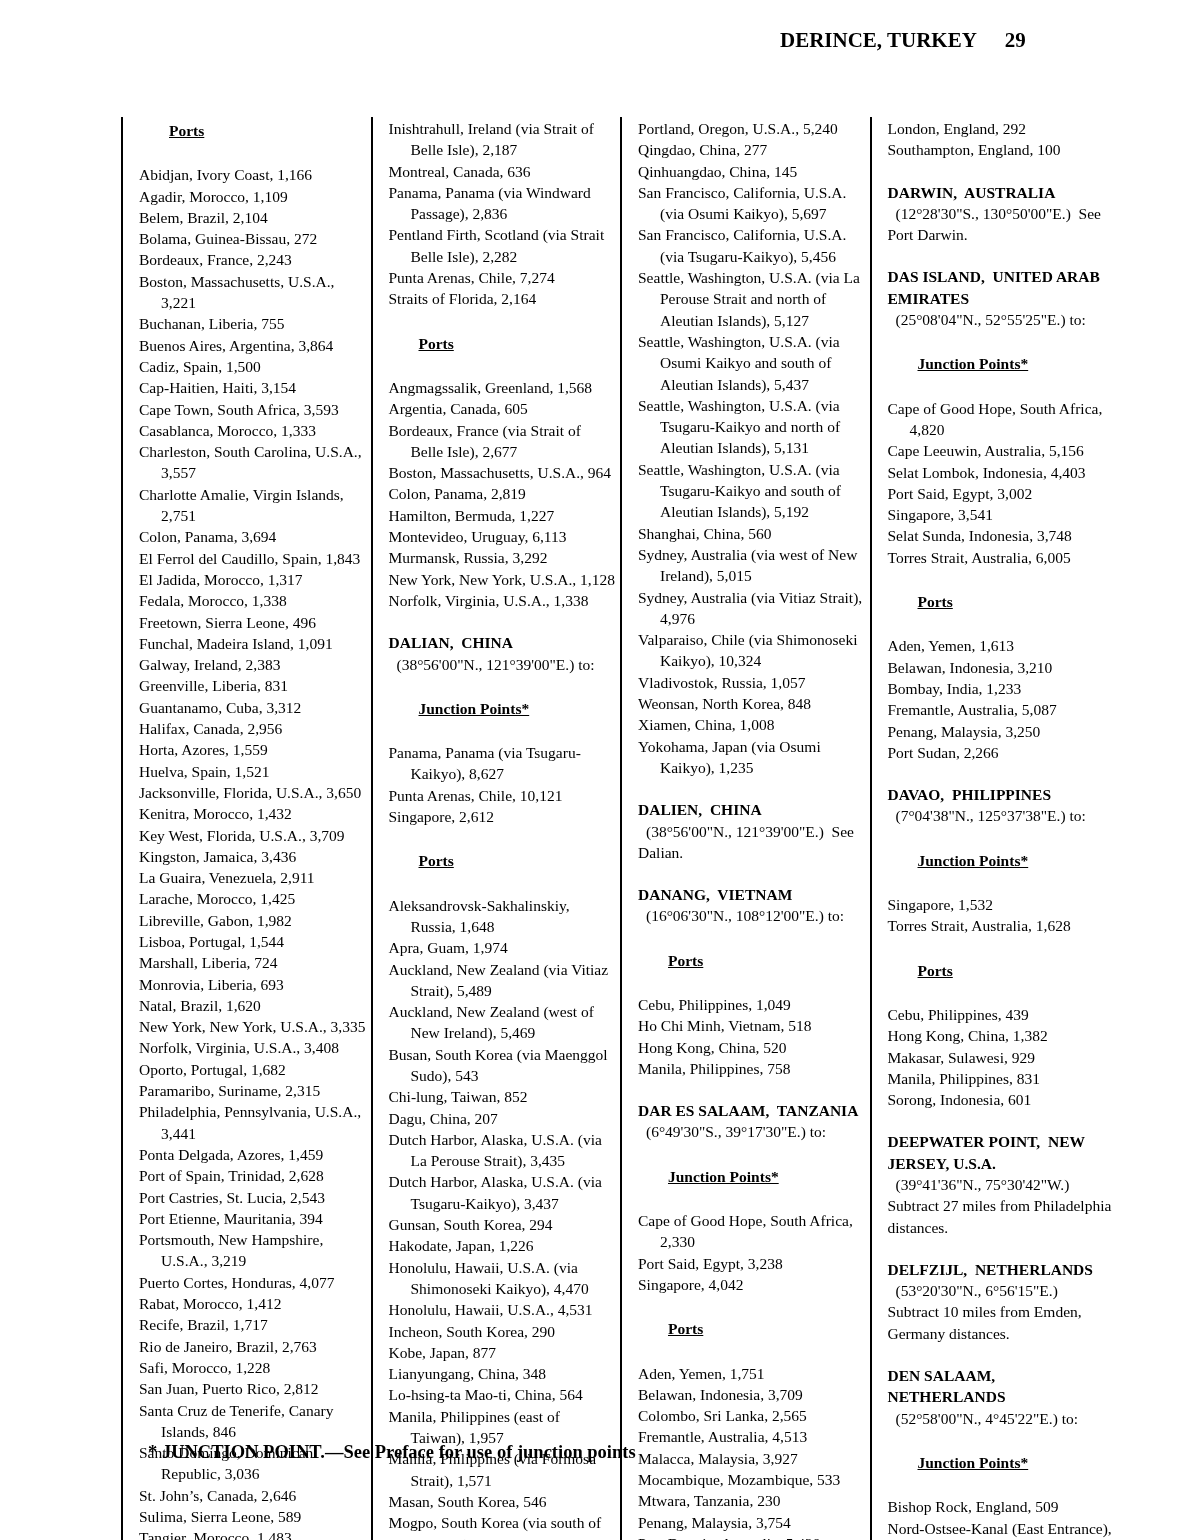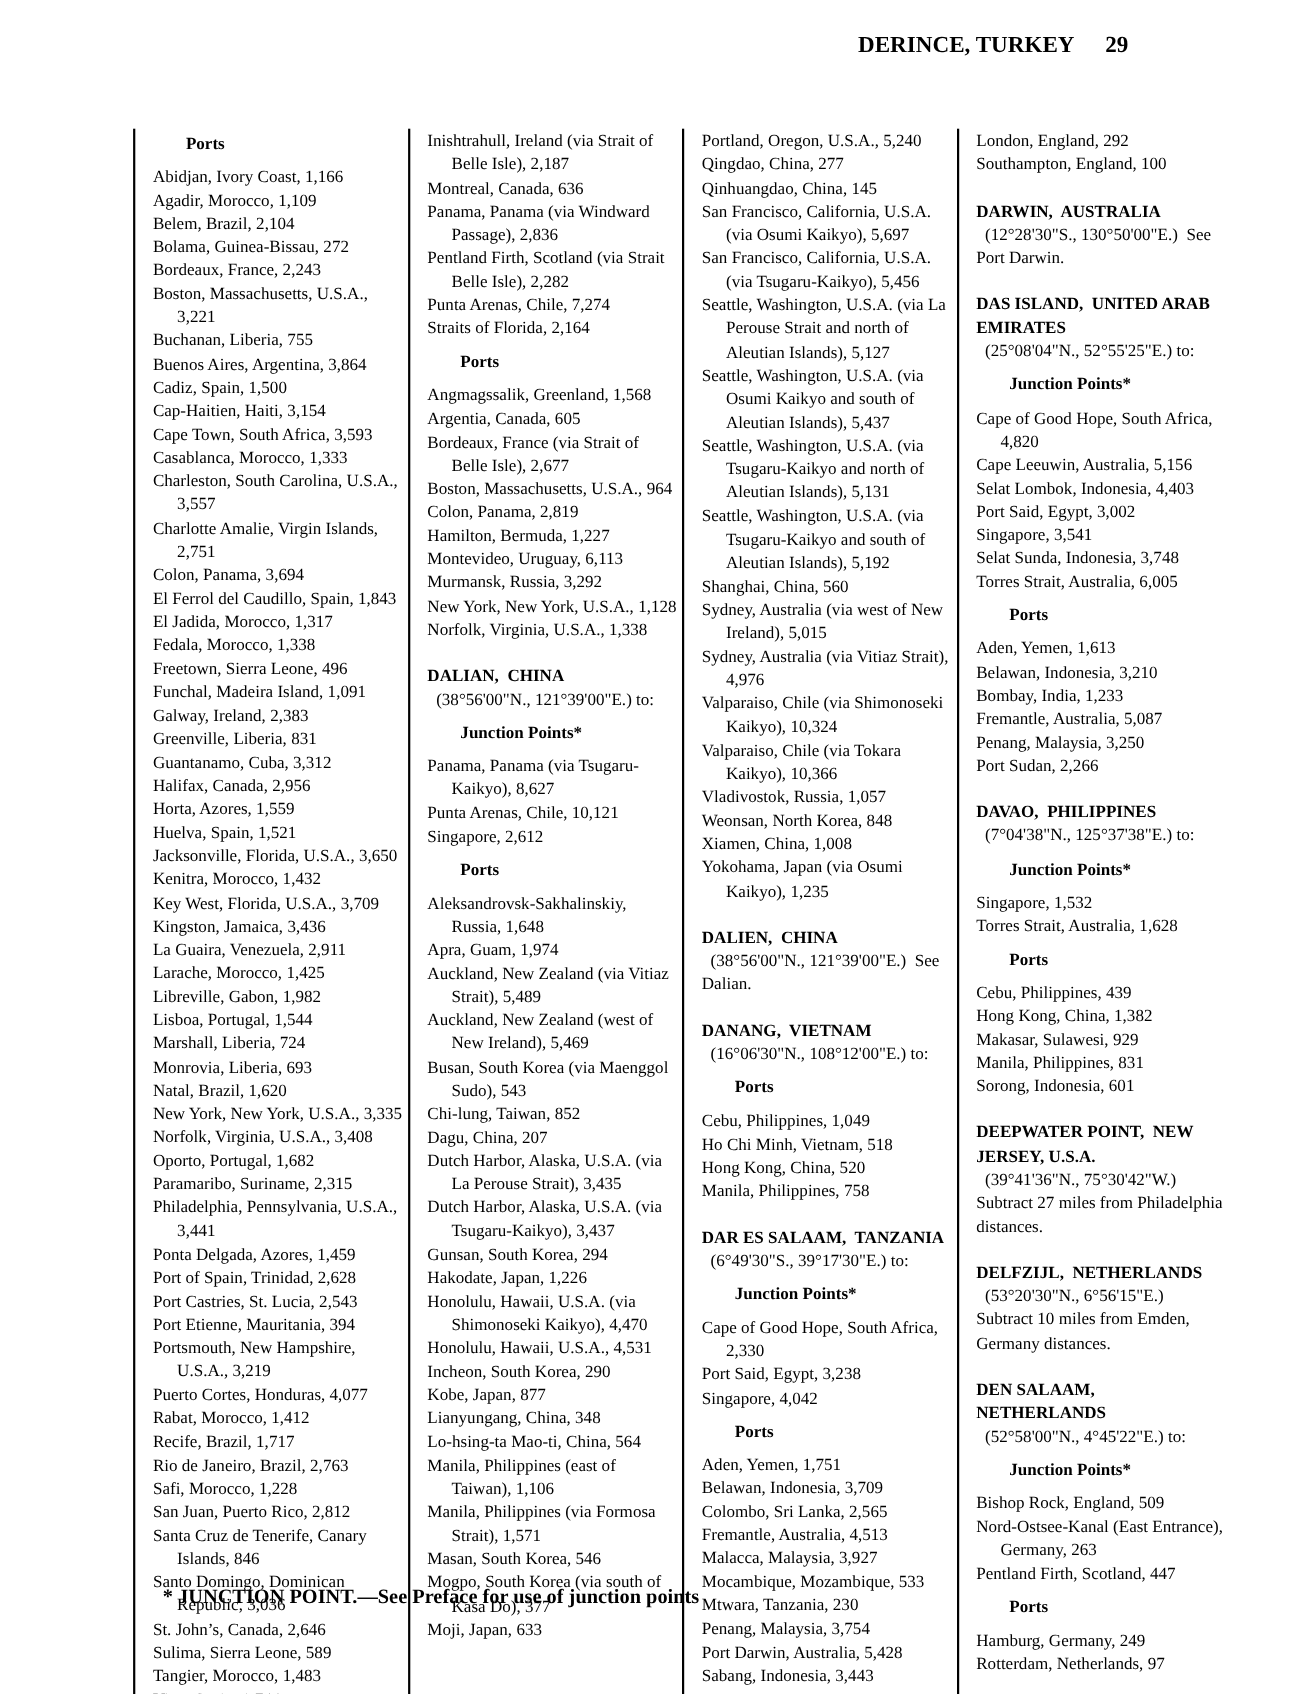--- a/index.html
+++ b/index.html
@@ -25,21 +25,22 @@
     box-sizing: border-box;
     width: 249.5px;
     min-height: 1296px;
     border-left: 2px solid #000;
     padding: 1px 3px 0 16px;
     font-size: 15.5px; line-height: 21.3px;
   }
   .section {
     font-weight: 700;
     padding-left: 30px;
-    margin: 9px 0;
+    margin: 23px 0;
+    text-decoration: underline;
   }
   .column .section:first-child { margin-top: 2px; }
   .item {
     padding-left: 22px; text-indent: -22px;
     white-space: pre-wrap;
   }
   .place { margin-top: 21px; }
   .place-name { font-weight: 700; white-space: pre-wrap; }
   .place-coords { text-indent: 8px; white-space: pre-wrap; }
   .place-note { white-space: pre-wrap; }
@@ -157,41 +158,40 @@
         <div class="item">Dutch Harbor, Alaska, U.S.A. (via La Perouse Strait), 3,435</div>
         <div class="item">Dutch Harbor, Alaska, U.S.A. (via Tsugaru-Kaikyo), 3,437</div>
         <div class="item">Gunsan, South Korea, 294</div>
         <div class="item">Hakodate, Japan, 1,226</div>
         <div class="item">Honolulu, Hawaii, U.S.A. (via Shimonoseki Kaikyo), 4,470</div>
         <div class="item">Honolulu, Hawaii, U.S.A., 4,531</div>
         <div class="item">Incheon, South Korea, 290</div>
         <div class="item">Kobe, Japan, 877</div>
         <div class="item">Lianyungang, China, 348</div>
         <div class="item">Lo-hsing-ta Mao-ti, China, 564</div>
-        <div class="item">Manila, Philippines (east of Taiwan), 1,106</div>
+        <div class="item">Manila, Philippines (east of Taiwan), 1,957</div>
         <div class="item">Manila, Philippines (via Formosa Strait), 1,571</div>
         <div class="item">Masan, South Korea, 546</div>
         <div class="item">Mogpo, South Korea (via south of Kasa Do), 377</div>
         <div class="item">Moji, Japan, 633</div>
       </div>
     <div class="column">
         <div class="item">Portland, Oregon, U.S.A., 5,240</div>
         <div class="item">Qingdao, China, 277</div>
         <div class="item">Qinhuangdao, China, 145</div>
         <div class="item">San Francisco, California, U.S.A. (via Osumi Kaikyo), 5,697</div>
         <div class="item">San Francisco, California, U.S.A. (via Tsugaru-Kaikyo), 5,456</div>
         <div class="item">Seattle, Washington, U.S.A. (via La Perouse Strait and north of Aleutian Islands), 5,127</div>
         <div class="item">Seattle, Washington, U.S.A. (via Osumi Kaikyo and south of Aleutian Islands), 5,437</div>
         <div class="item">Seattle, Washington, U.S.A. (via Tsugaru-Kaikyo and north of Aleutian Islands), 5,131</div>
         <div class="item">Seattle, Washington, U.S.A. (via Tsugaru-Kaikyo and south of Aleutian Islands), 5,192</div>
         <div class="item">Shanghai, China, 560</div>
         <div class="item">Sydney, Australia (via west of New Ireland), 5,015</div>
         <div class="item">Sydney, Australia (via Vitiaz Strait), 4,976</div>
         <div class="item">Valparaiso, Chile (via Shimonoseki Kaikyo), 10,324</div>
-        <div class="item">Valparaiso, Chile (via Tokara Kaikyo), 10,366</div>
         <div class="item">Vladivostok, Russia, 1,057</div>
         <div class="item">Weonsan, North Korea, 848</div>
         <div class="item">Xiamen, China, 1,008</div>
         <div class="item">Yokohama, Japan (via Osumi Kaikyo), 1,235</div>
         <div class="place">
           <div class="place-name">DALIEN,  CHINA</div>
           <div class="place-coords">(38°56'00"N., 121°39'00"E.)  See Dalian.</div>
         </div>
         <div class="place">
           <div class="place-name">DANANG,  VIETNAM</div>

